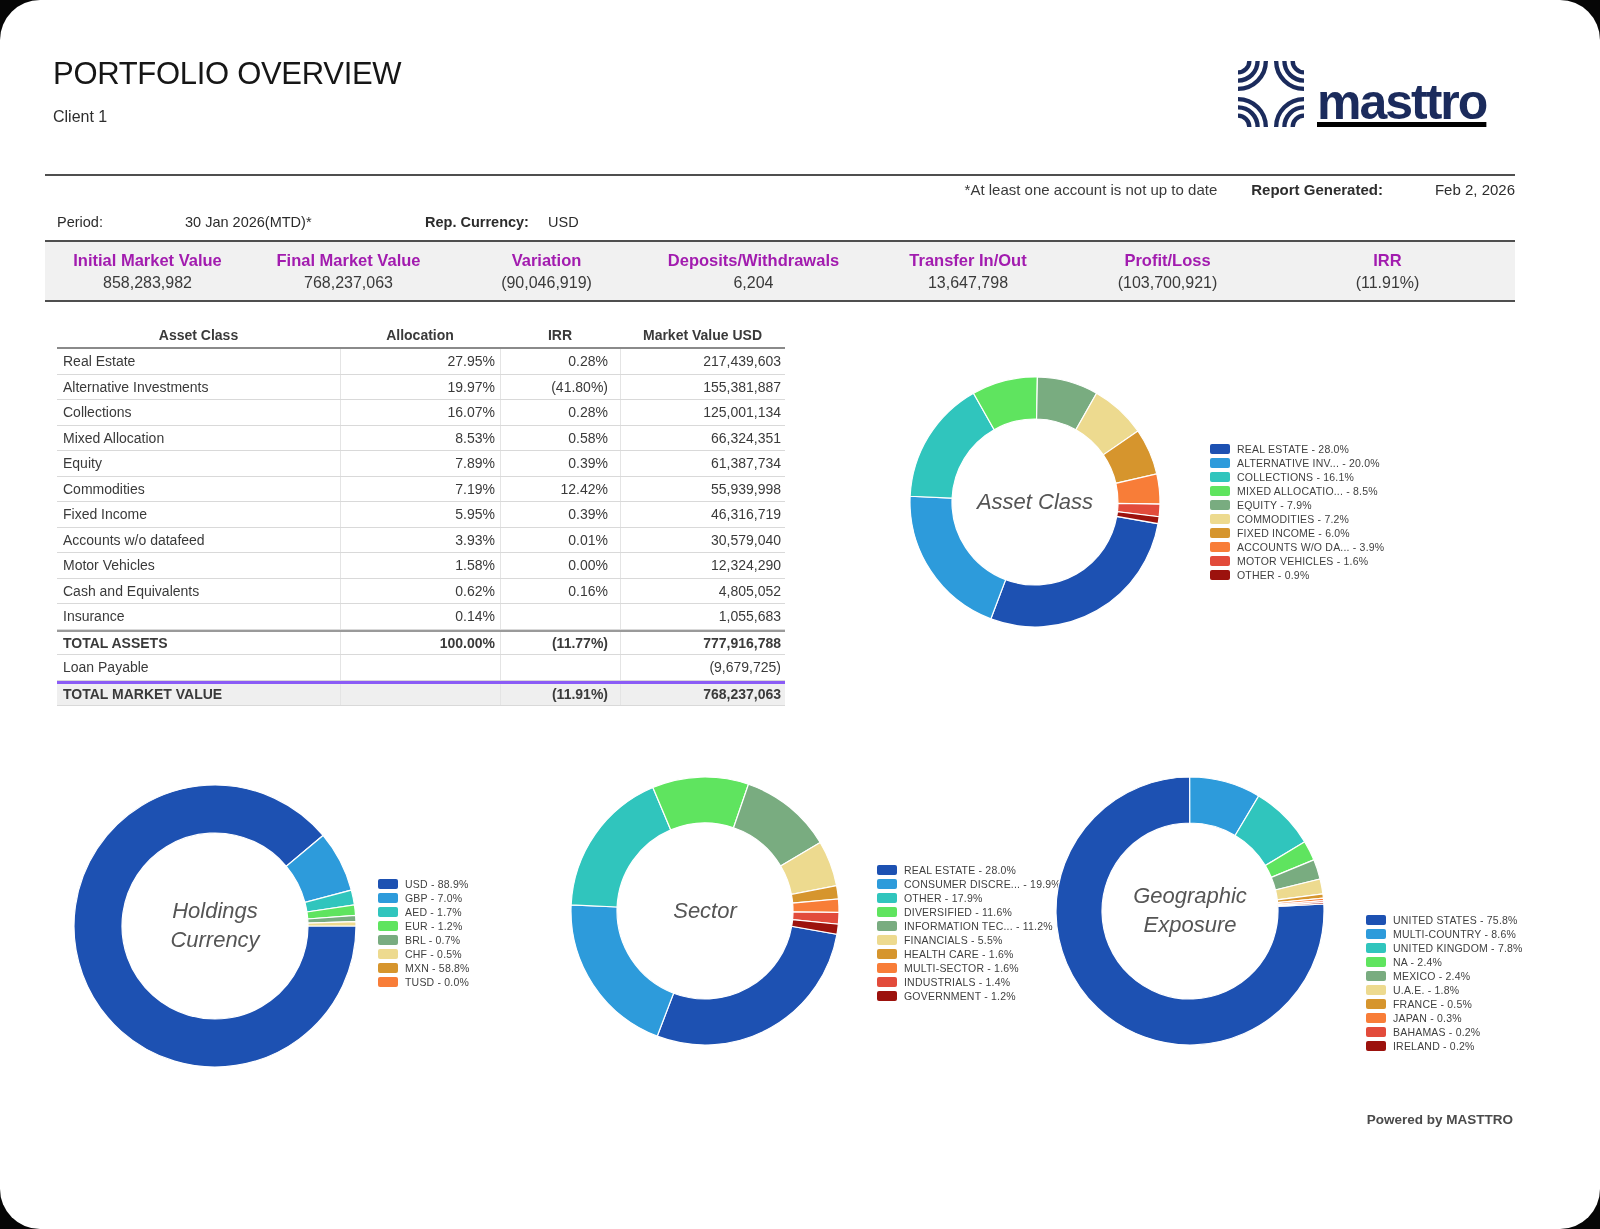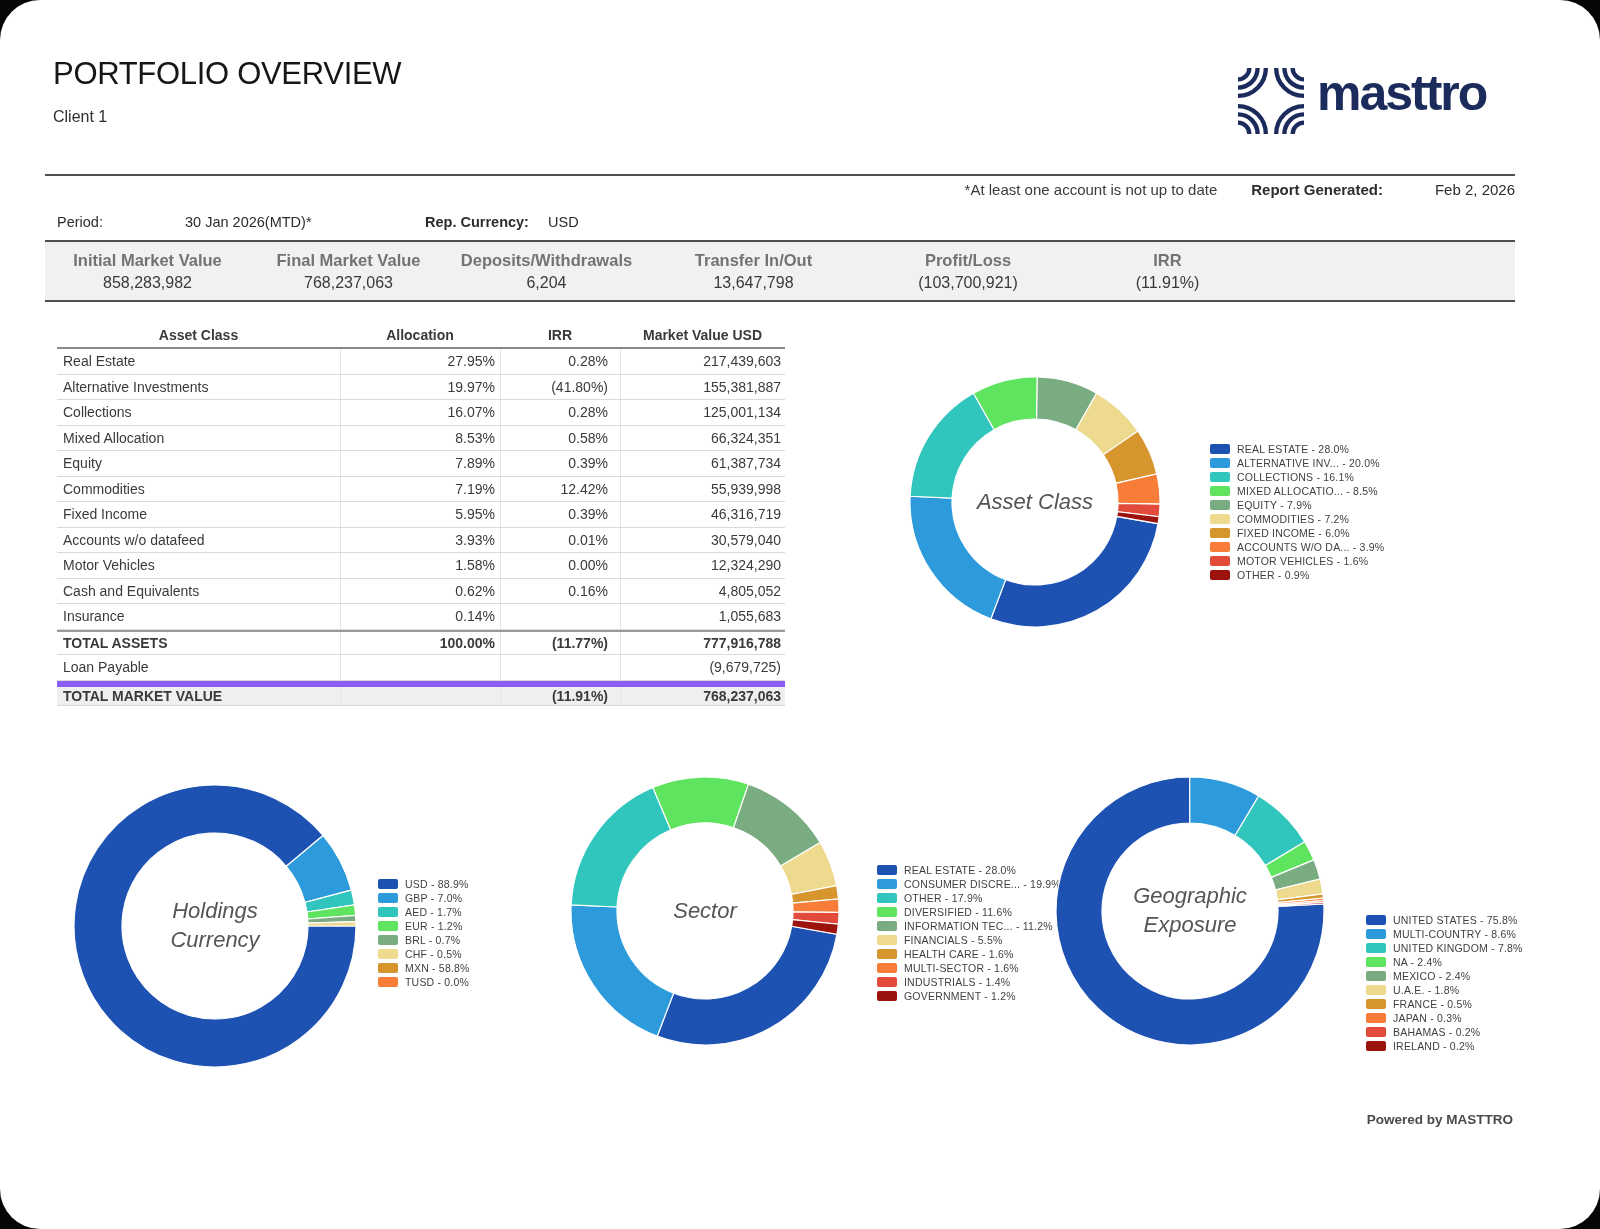--- a/index.html
+++ b/index.html
@@ -3,55 +3,55 @@
 <meta charset="utf-8">
 <style>
   html,body{margin:0;padding:0;}
   body{width:1600px;height:1229px;background:#060606;position:relative;
        font-family:"Liberation Sans",sans-serif;-webkit-font-smoothing:antialiased;}
   .card{position:absolute;inset:0;background:#ffffff;border-radius:40px;overflow:hidden;}
 
   .title{position:absolute;left:53px;top:56px;font-size:31px;letter-spacing:-0.3px;color:#161616;}
   .client{position:absolute;left:53px;top:108px;font-size:16px;color:#2e2e2e;}
 
-  .logo{position:absolute;left:1238px;top:68px;display:flex;align-items:flex-start;gap:13px;}
+  .logo{position:absolute;left:1238px;top:61px;display:flex;align-items:flex-end;gap:13px;text-decoration:underline;}
   .logo svg{width:66px;height:66px;display:block;}
   .wordmark{font-size:50px;font-weight:bold;color:#1b2b5c;letter-spacing:-2px;line-height:1;}
 
   .topline{position:absolute;left:45px;top:174px;width:1470px;border-top:2px solid #4f4f4f;}
 
   .note-row{position:absolute;left:45px;top:181px;width:1470px;display:flex;justify-content:flex-end;
             align-items:baseline;font-size:15px;color:#3a3a3a;}
   .rg-label{font-weight:bold;color:#2d2d2d;margin-left:34px;}
   .rg-value{margin-left:52px;color:#2d2d2d;}
 
   .period-row{position:absolute;left:57px;top:214px;display:flex;font-size:14.5px;color:#2c2c2c;}
   .p-label{width:128px;font-weight:normal;}
   .p-value{width:240px;}
   .rc-label{width:123px;font-weight:bold;}
 
   .summary{position:absolute;left:45px;top:240px;width:1470px;background:#f1f1f1;
            border-top:2px solid #4f4f4f;border-bottom:2px solid #4f4f4f;padding:7px 0 8px;}
   .summary-grid{display:grid;grid-template-columns:205fr 197fr 199fr 215fr 214fr 185fr 255fr;}
-  .s-label{font-weight:bold;font-size:16.5px;color:#737373;text-align:center;padding:2px 0 4px;}
+  .s-label{font-weight:bold;font-size:16.5px;color:#a21caf;text-align:center;padding:2px 0 4px;}
   .s-value{font-size:16px;color:#3a3a3a;text-align:center;}
 
   .atable{position:absolute;left:57px;top:322px;width:728px;font-size:14px;color:#3a3a3a;}
   .arow{display:grid;grid-template-columns:283px 160px 120px 165px;height:25.5px;
         border-bottom:1px solid #d9d9d9;box-sizing:border-box;}
   .arow>div{display:flex;align-items:center;height:100%;box-sizing:border-box;}
   .c-label{padding-left:6px;}
   .c-alloc,.c-irr,.c-val{justify-content:flex-end;border-left:1px solid #e4e4e4;text-align:right;}
   .c-alloc{padding-right:5px;}
   .c-irr{padding-right:12px;}
   .c-val{padding-right:4px;}
   .ahead{font-weight:bold;border-bottom:2px solid #8a8a8a;height:27px;}
   .ahead>div{justify-content:center;padding:0;}
   .total-row{font-weight:bold;border-top:2px solid #9a9a9a;}
-  .grand-row{font-weight:bold;background:#efefef;border-top:6px solid #8b5cf6;}
+  .grand-row{font-weight:bold;background:#efefef;border-top:3px solid #8b5cf6;}
 
   .chart{position:absolute;}
   #chart-asset{left:908px;top:375px;width:254px;height:254px;}
   #chart-currency{left:73px;top:784px;width:284px;height:284px;}
   #chart-sector{left:570px;top:776px;width:270px;height:270px;}
   #chart-geo{left:1055px;top:776px;width:270px;height:270px;}
   .donut-center{position:absolute;left:50%;top:50%;transform:translate(-50%,-50%);width:172px;
                 text-align:center;font-style:italic;font-size:22px;color:#555;line-height:1.3;}
 
   .legend{position:absolute;display:flex;flex-direction:column;}
@@ -110,20 +110,24 @@
     <div class="summary-grid" id="summary-grid">
         <div class="s-col">
           <div class="s-label">Initial Market Value</div>
           <div class="s-value">858,283,982</div>
         </div>
         <div class="s-col">
           <div class="s-label">Final Market Value</div>
           <div class="s-value">768,237,063</div>
         </div>
         <div class="s-col">
+          <div class="s-label">Variation</div>
+          <div class="s-value">(90,046,919)</div>
+        </div>
+        <div class="s-col">
           <div class="s-label">Deposits/Withdrawals</div>
           <div class="s-value">6,204</div>
         </div>
         <div class="s-col">
           <div class="s-label">Transfer In/Out</div>
           <div class="s-value">13,647,798</div>
         </div>
         <div class="s-col">
           <div class="s-label">Profit/Loss</div>
           <div class="s-value">(103,700,921)</div>

